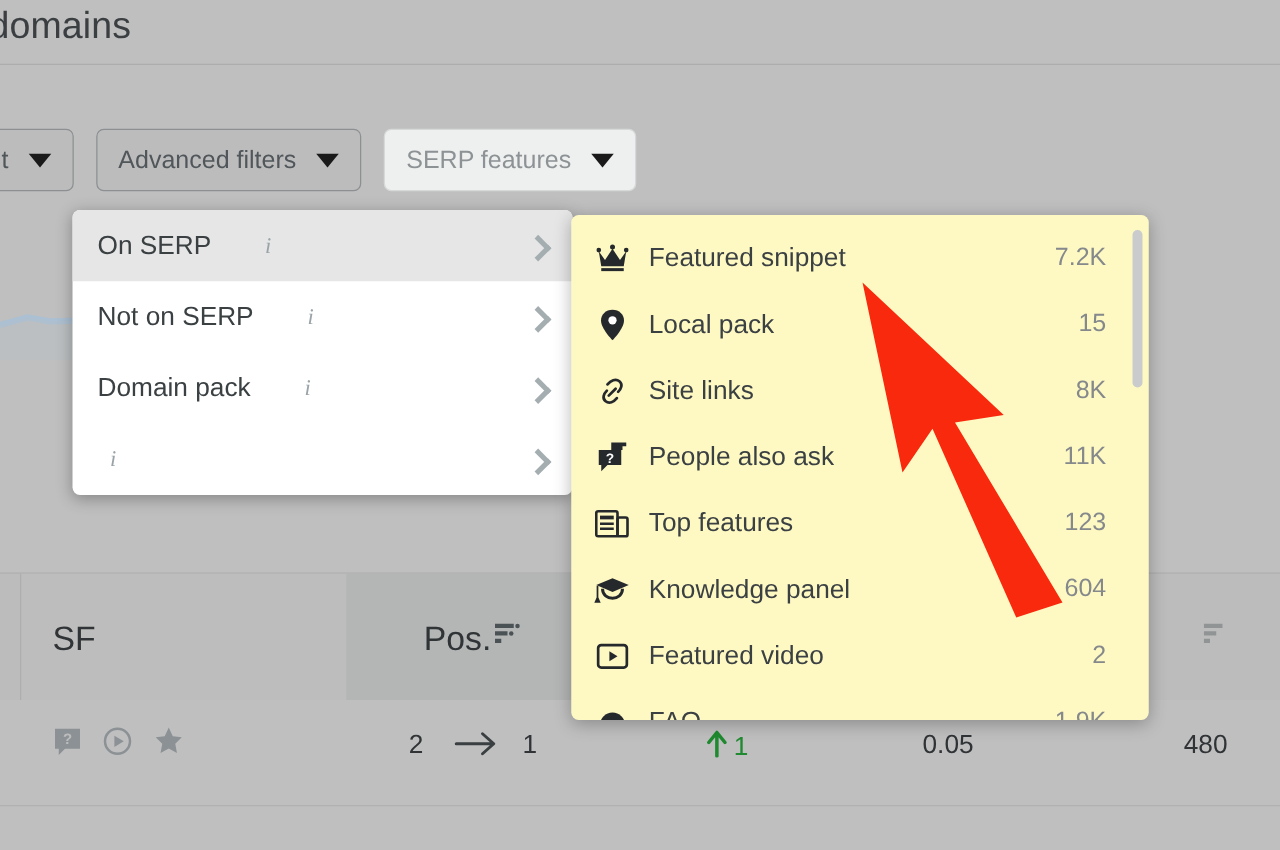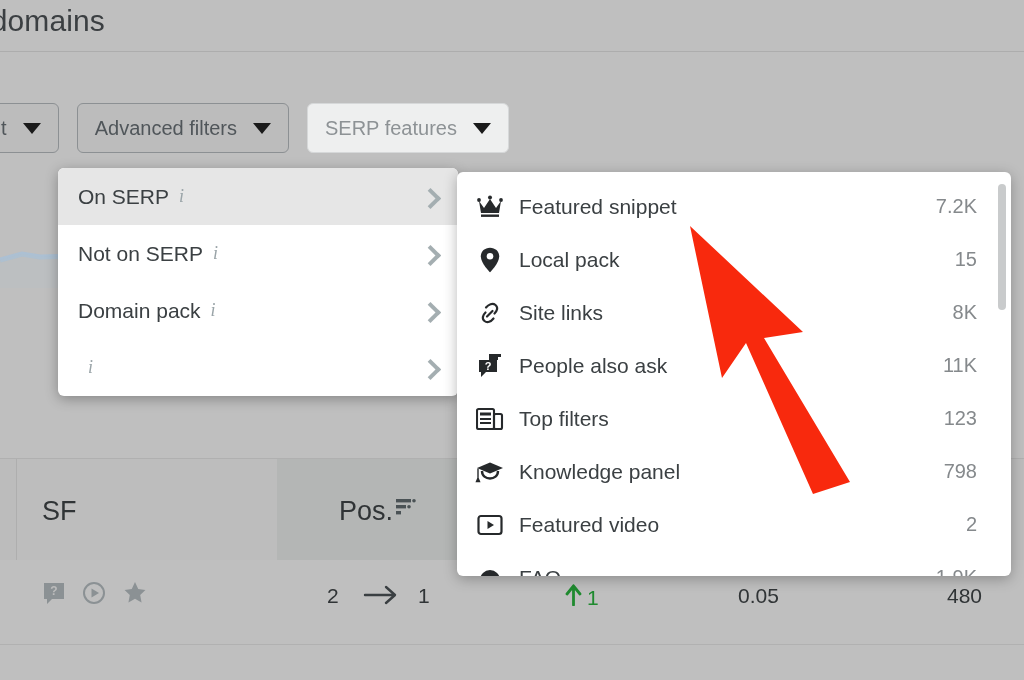--- a/index.html
+++ b/index.html
@@ -101,20 +101,21 @@
   }
   .menu1-item {
     display: flex;
     align-items: center;
     height: 57px;
     padding: 0 0 0 20px;
     font-size: 21px;
     color: #3b4043;
     cursor: pointer;
     position: relative;
+    gap: 33px;
   }
   .menu1-item.selected { background: #e6e6e6; }
   .menu1-item .info-i {
     font-family: "Liberation Serif", serif;
     font-style: italic;
     font-size: 18px;
     color: #9aa4a8;
     margin-left: 10px;
   }
   .menu1-item .chev {
@@ -126,23 +127,23 @@
     border-right: 4px solid #a4aeb1;
     border-top: 4px solid #a4aeb1;
     transform: rotate(45deg);
   }
 
   
   .menu2 {
     position: absolute;
     left: 457px;
     top: 172px;
-    width: 554px;
+    width: 462px;
     height: 404px;
-    background: #ffffff;
+    background: #fef9c3;
     border-radius: 6px;
     box-shadow: 0 3px 14px rgba(0,0,0,0.28);
     z-index: 30;
     overflow: hidden;
   }
   .menu2-list {
     position: absolute;
     inset: 0;
     padding-top: 8px;
     box-sizing: border-box;
@@ -448,34 +449,34 @@
     <div class="menu2-item">
       <span class="menu2-icon">
         <svg width="28" height="24" viewBox="0 0 28 24">
           <rect x="1" y="2" width="17" height="20" rx="1.5" fill="none" stroke="#26292b" stroke-width="2.1"></rect>
           <rect x="18" y="7" width="8" height="15" rx="1.5" fill="none" stroke="#26292b" stroke-width="2.1"></rect>
           <rect x="4" y="5.5" width="11" height="3" fill="#26292b"></rect>
           <rect x="4" y="11" width="11" height="2" fill="#26292b"></rect>
           <rect x="4" y="15" width="11" height="2" fill="#26292b"></rect>
         </svg>
       </span>
-      <span class="menu2-label">Top filters</span>
+      <span class="menu2-label">Top features</span>
       <span class="menu2-count">123</span>
     </div>
 
     <div class="menu2-item">
       <span class="menu2-icon">
         <svg width="30" height="24" viewBox="0 0 30 24">
           <path d="M2 8 L15 2.5 L28 8 L15 13.5 Z" fill="#26292b"></path>
           <path d="M7 11 C7 16 11 18.5 15 18.5 C19 18.5 23 16 23 11" fill="none" stroke="#26292b" stroke-width="2.4"></path>
           <path d="M3 8.5 L3 18 L1.5 21.5 L4.5 21.5 L3 18" fill="#26292b" stroke="#26292b" stroke-width="1.4"></path>
         </svg>
       </span>
       <span class="menu2-label">Knowledge panel</span>
-      <span class="menu2-count">798</span>
+      <span class="menu2-count">604</span>
     </div>
 
     <div class="menu2-item">
       <span class="menu2-icon">
         <svg width="26" height="24" viewBox="0 0 26 24">
           <rect x="1.5" y="3" width="23" height="18" rx="2.5" fill="none" stroke="#26292b" stroke-width="2.2"></rect>
           <path d="M10.5 8 L17 12 L10.5 16 z" fill="#26292b"></path>
         </svg>
       </span>
       <span class="menu2-label">Featured video</span>

